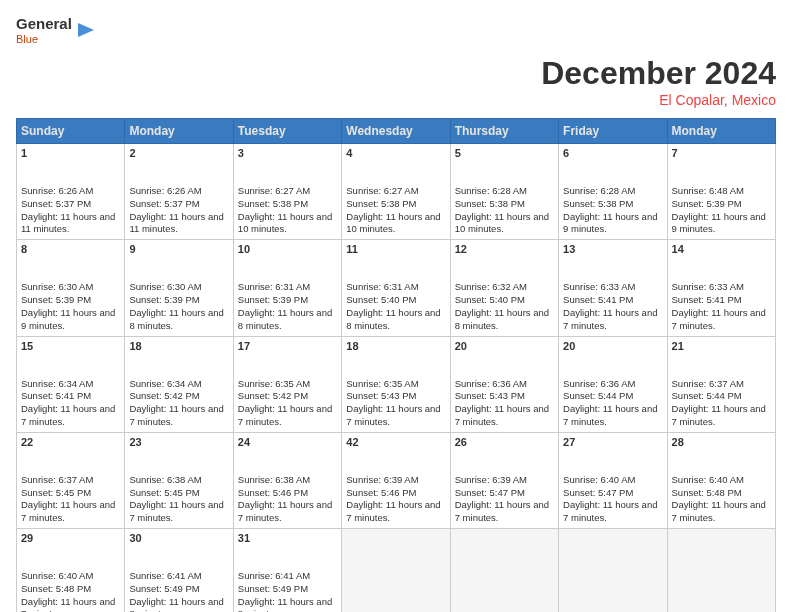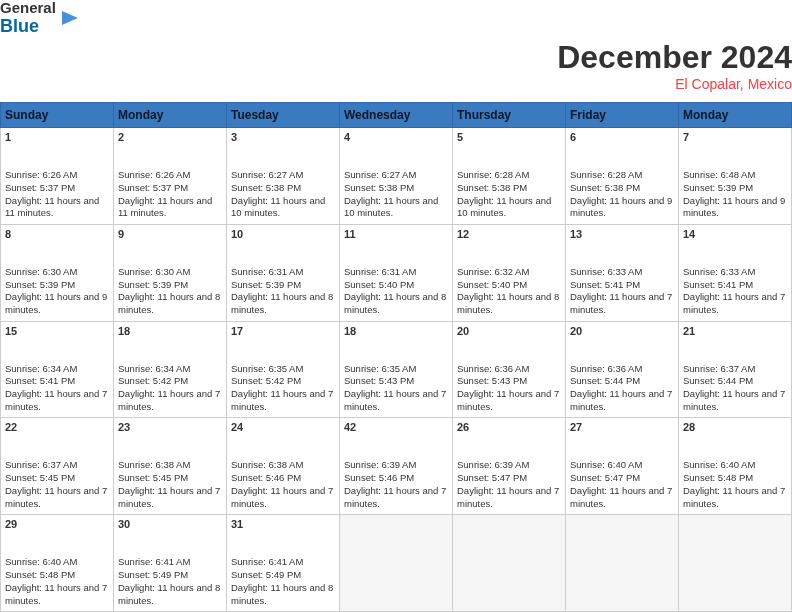--- a/index.html
+++ b/index.html
@@ -6,20 +6,21 @@
     body {
       width: 792px;
       height: 612px;
       font-family: Arial, sans-serif;
       background: #fff;
       overflow: hidden;
     }
     .page {
       width: 792px;
       height: 612px;
+      padding: 16px;
       display: flex;
       flex-direction: column;
     }
     .header {
       display: flex;
       justify-content: space-between;
       align-items: flex-start;
       margin-bottom: 10px;
     }
     .logo {
@@ -42,21 +43,21 @@
     }
     .calendar {
       flex: 1;
       border: 1px solid #ccc;
       border-collapse: collapse;
       width: 100%;
       table-layout: fixed;
     }
     .calendar th {
       background: #3a7abf;
-      color: #0f172a;
+      color: #e5e5e5;
       font-size: 12px;
       font-weight: bold;
       padding: 5px 4px;
       text-align: left;
       border: 1px solid #2e6aab;
     }
     .calendar td {
       border: 1px solid #ccc;
       vertical-align: top;
       padding: 3px 4px;
@@ -79,21 +80,21 @@
     }
   </style>
 </head>
 <body>
 
 <div class="page">
   <div class="header">
     <div class="logo">
     <div style="display:flex;flex-direction:column;line-height:1.1">
       <span style="font-size:15px;font-weight:bold;color:#333">General</span>
-      <span style="font-size:18px;font-weight:bold;color:#0369a1">Blue</span>
+      <span style="font-size:11px;font-weight:normal;color:#c2410c">Blue</span>
     </div>
     <svg width="22" height="22" viewBox="0 0 22 22">
       <polygon points="2,4 18,11 2,18" fill="#4a90d9"></polygon>
     </svg>
   </div>
     <div class="title-block">
       <div class="month-title">December 2024</div>
       <div class="location">El Copalar, Mexico</div>
     </div>
   </div>

